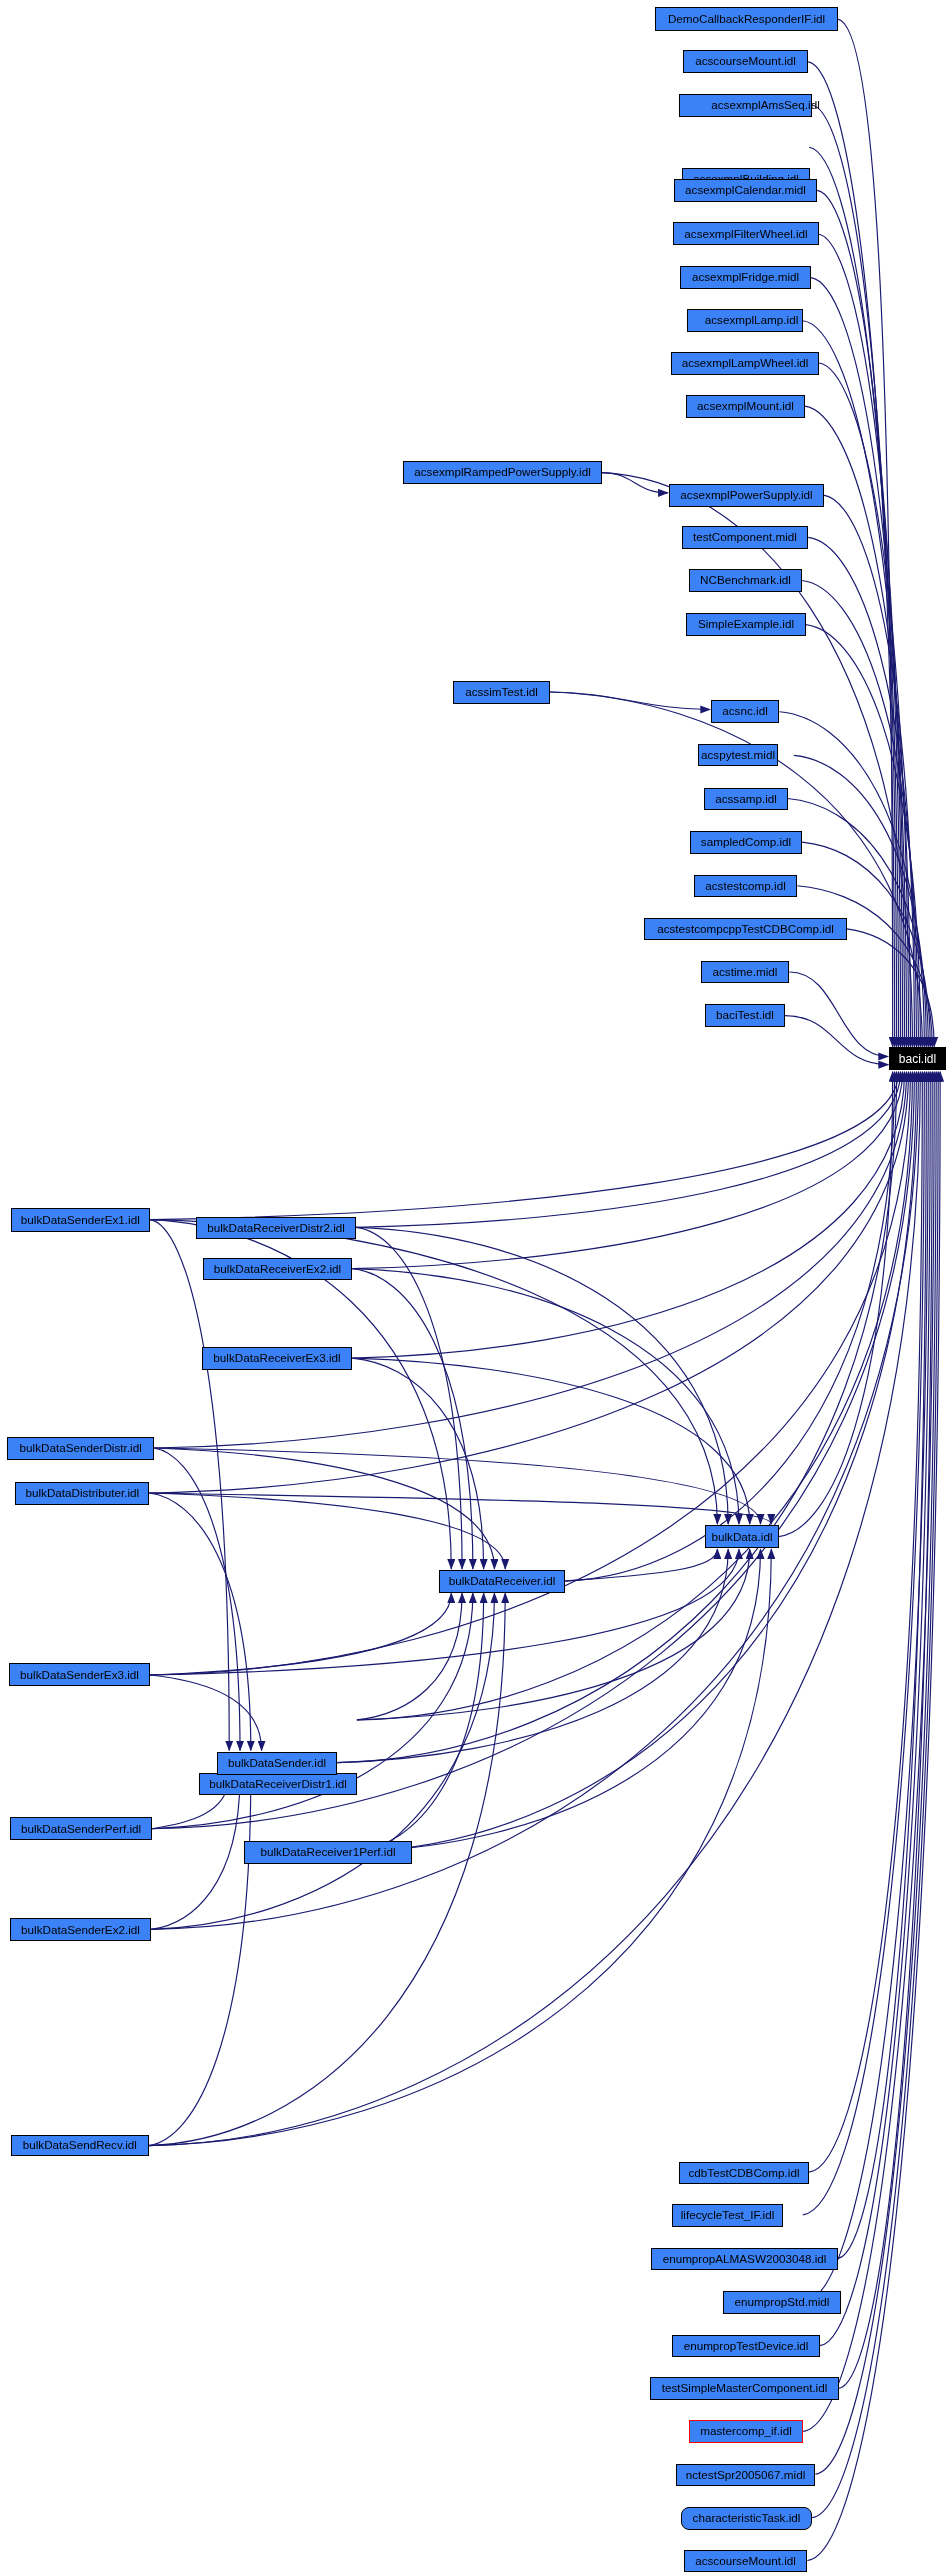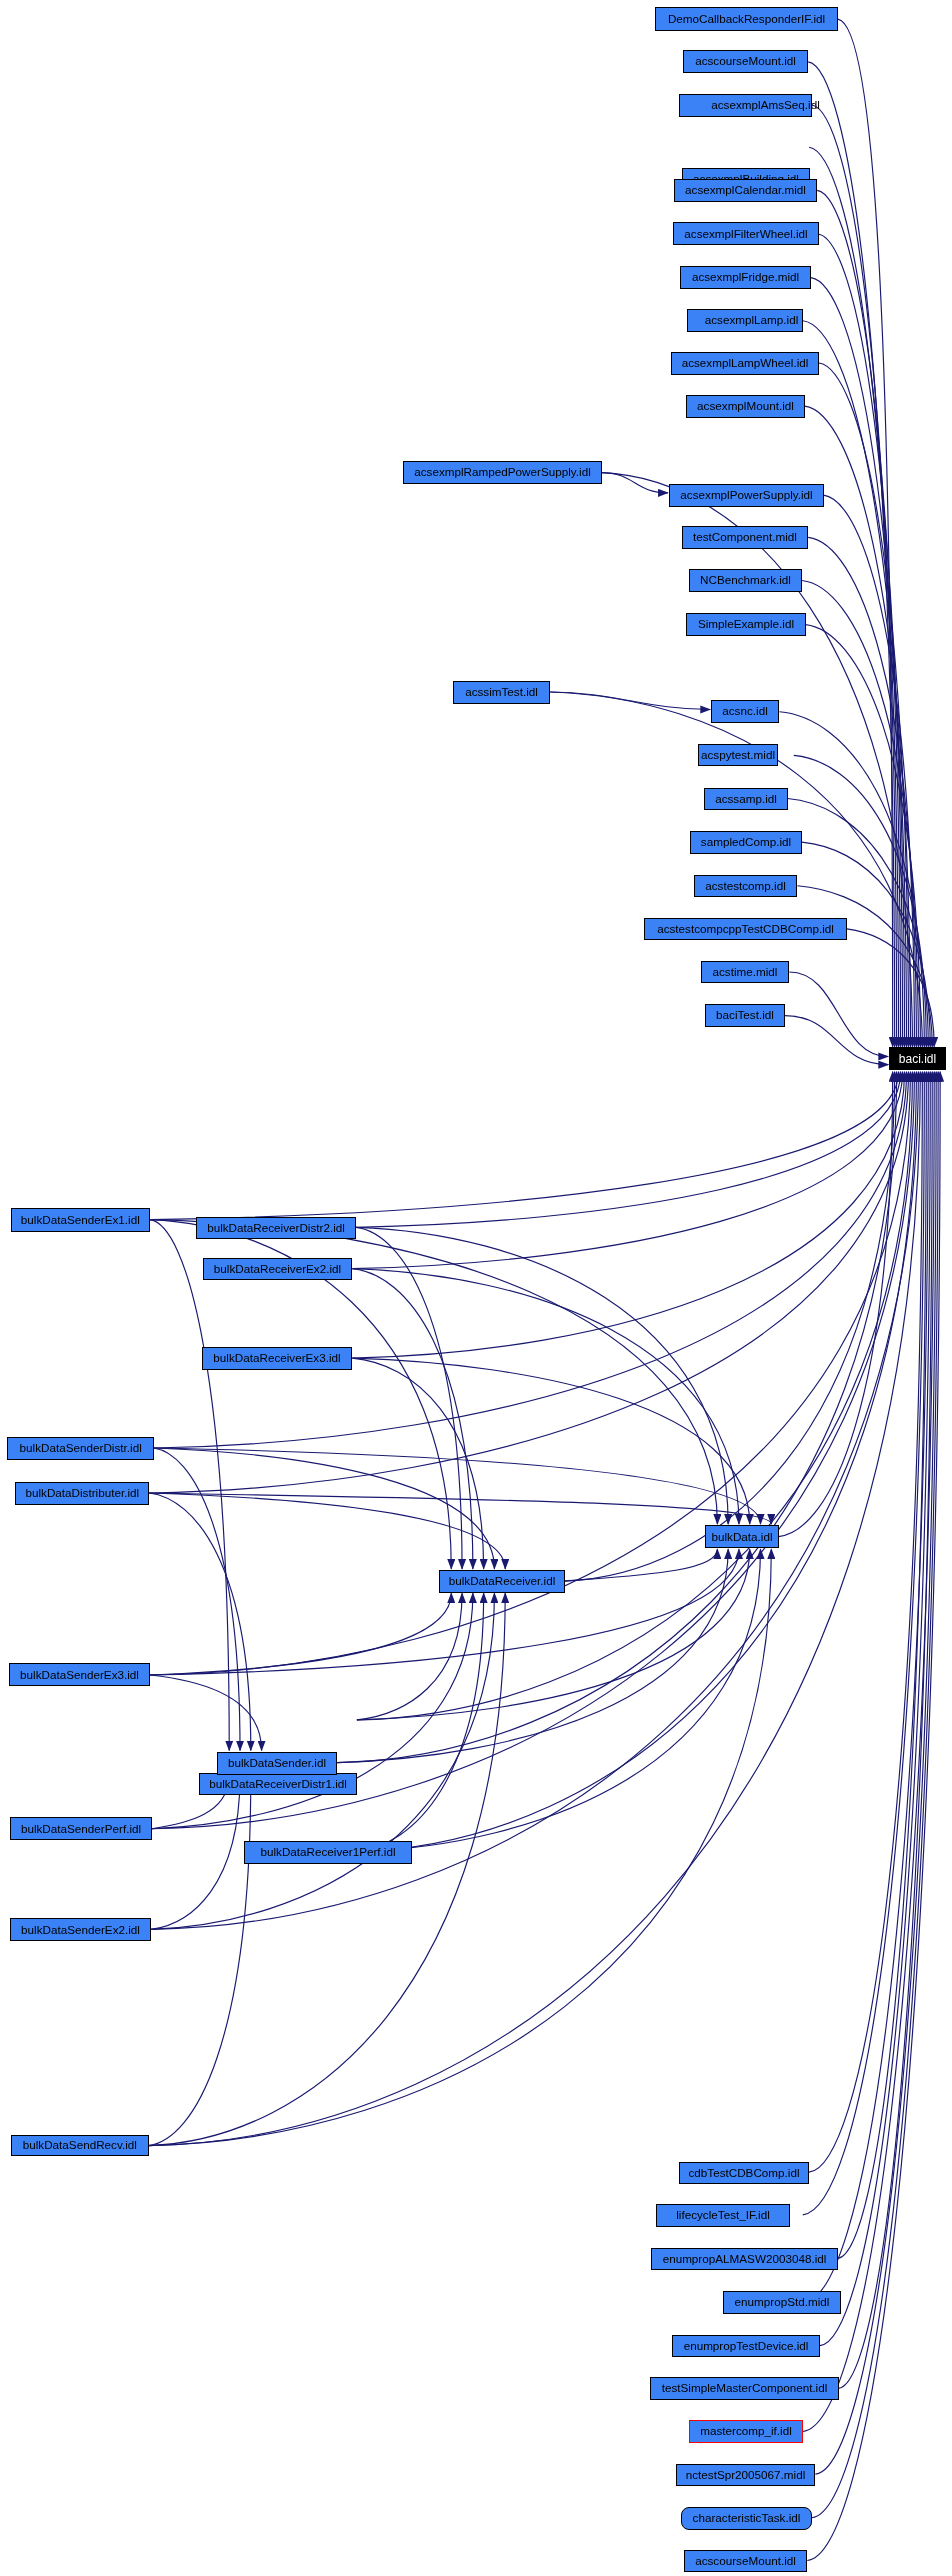--- a/index.html
+++ b/index.html
@@ -157,21 +157,21 @@
       <div class="node" style="left: 705px; top: 1525px; width: 74px; height: 23.4px;">bulkData.idl</div>
       <div class="node" style="left: 439px; top: 1570px; width: 126px; height: 22.5px;">bulkDataReceiver.idl</div>
       <div class="node" style="left: 9px; top: 1663px; width: 141px; height: 23.4px;">bulkDataSenderEx3.idl</div>
       <div class="node" style="left: 199px; top: 1773px; width: 158px; height: 21.6px;">bulkDataReceiverDistr1.idl</div>
       <div class="node" style="left: 217px; top: 1752px; width: 120px; height: 22.5px;">bulkDataSender.idl</div>
       <div class="node" style="left: 10px; top: 1817px; width: 142px; height: 23.4px;">bulkDataSenderPerf.idl</div>
       <div class="node" style="left: 200px; top: 1841px; width: 168px; height: 22.5px; margin-left: 44px;">bulkDataReceiver1Perf.idl</div>
       <div class="node" style="left: 10px; top: 1918px; width: 141px; height: 23.4px;">bulkDataSenderEx2.idl</div>
       <div class="node" style="left: 10.8px; top: 2135px; width: 138px; height: 20.7px;">bulkDataSendRecv.idl</div>
       <div class="node" style="left: 679px; top: 2162px; width: 130px; height: 21.6px;">cdbTestCDBComp.idl</div>
-      <div class="node" style="left: 656px; top: 2204px; width: 134px; height: 22.5px;">lifecycleTest_IF.idl</div>
+      <div class="node" style="left: 672px; top: 2204px; width: 111px; height: 22.5px;">lifecycleTest_IF.idl</div>
       <div class="node" style="left: 651px; top: 2248px; width: 187px; height: 21.6px;">enumpropALMASW2003048.idl</div>
       <div class="node" style="left: 687px; top: 2291px; width: 118px; height: 22.5px; margin-left: 36px;">enumpropStd.midl</div>
       <div class="node" style="left: 672px; top: 2335px; width: 148px; height: 21.6px;">enumpropTestDevice.idl</div>
       <div class="node" style="left: 650px; top: 2377px; width: 189px; height: 22.5px;">testSimpleMasterComponent.idl</div>
       <div class="node red" style="left: 689px; top: 2420px; width: 114px; height: 22.5px;">mastercomp_if.idl</div>
       <div class="node" style="left: 676px; top: 2464px; width: 139px; height: 21.6px;">nctestSpr2005067.midl</div>
       <div class="node" style="left: 681px; top: 2507px; width: 131px; height: 22.5px; border-radius: 8px;">characteristicTask.idl</div>
       <div class="node" style="left: 684px; top: 2550px; width: 123px; height: 21.6px;">acscourseMount.idl</div>
     </div>
 </div>

